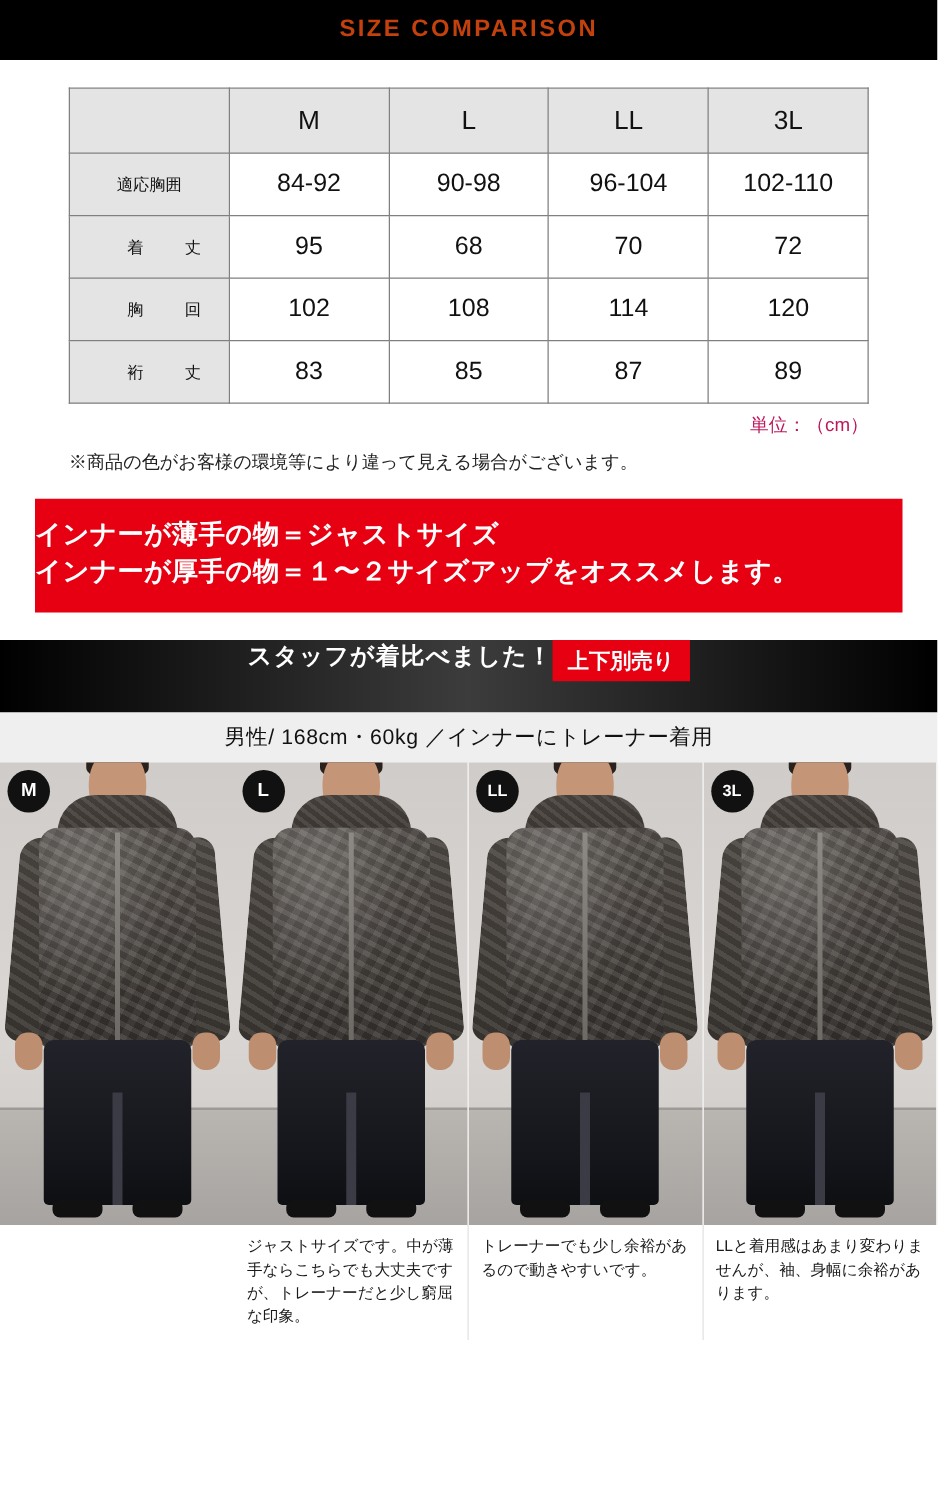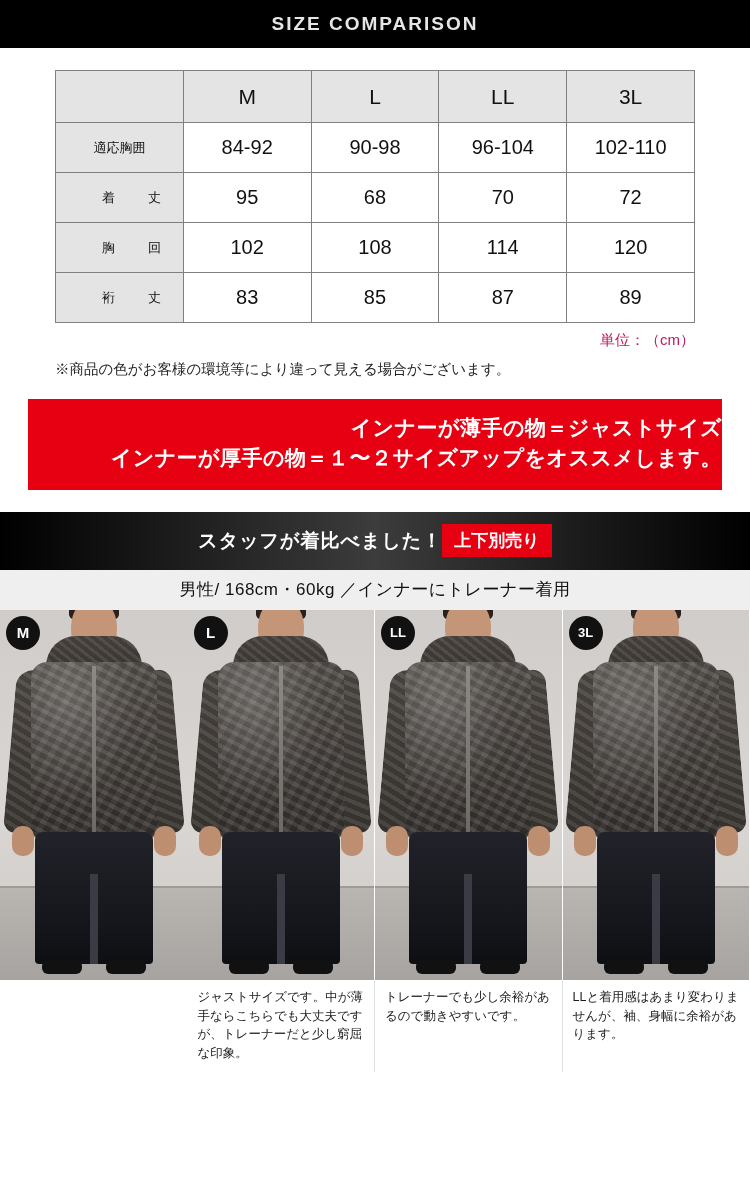--- a/index.html
+++ b/index.html
@@ -9,21 +9,21 @@
     background: #ffffff;
     font-family: "Liberation Sans", sans-serif;
     overflow: hidden;
   }
   .page { position: relative; width: 750px; height: 1200px; }
 
   
   .header {
     height: 48px;
     background: #000000;
-    color: #e5e5e5;
+    color: #c2410c;
     display: flex;
     align-items: center;
     justify-content: center;
   }
   .header-title {
     font-size: 19px;
     font-weight: bold;
     letter-spacing: 2px;
   }
 
@@ -75,32 +75,32 @@
   .red-banner {
     margin: 20px 28px 0 28px;
     background: #e60012;
     color: #ffffff;
     padding: 14px 0 16px 0;
     width: 694px;
   }
   .red-banner .line {
     font-size: 21px;
     font-weight: bold;
-    text-align: right;
+    text-align: left;
     line-height: 1.45;
     letter-spacing: 0.5px;
   }
 
   
   .staff-bar {
     margin-top: 22px;
     height: 58px;
     background: linear-gradient(to right, #000000 0%, #3c3c3c 50%, #000000 100%);
     display: flex;
-    align-items: center;
+    align-items: flex-start;
     justify-content: center;
     gap: 0;
   }
   .staff-bar-text {
     color: #ffffff;
     font-size: 19px;
     font-weight: bold;
     letter-spacing: 1px;
   }
   .staff-bar-badge {

